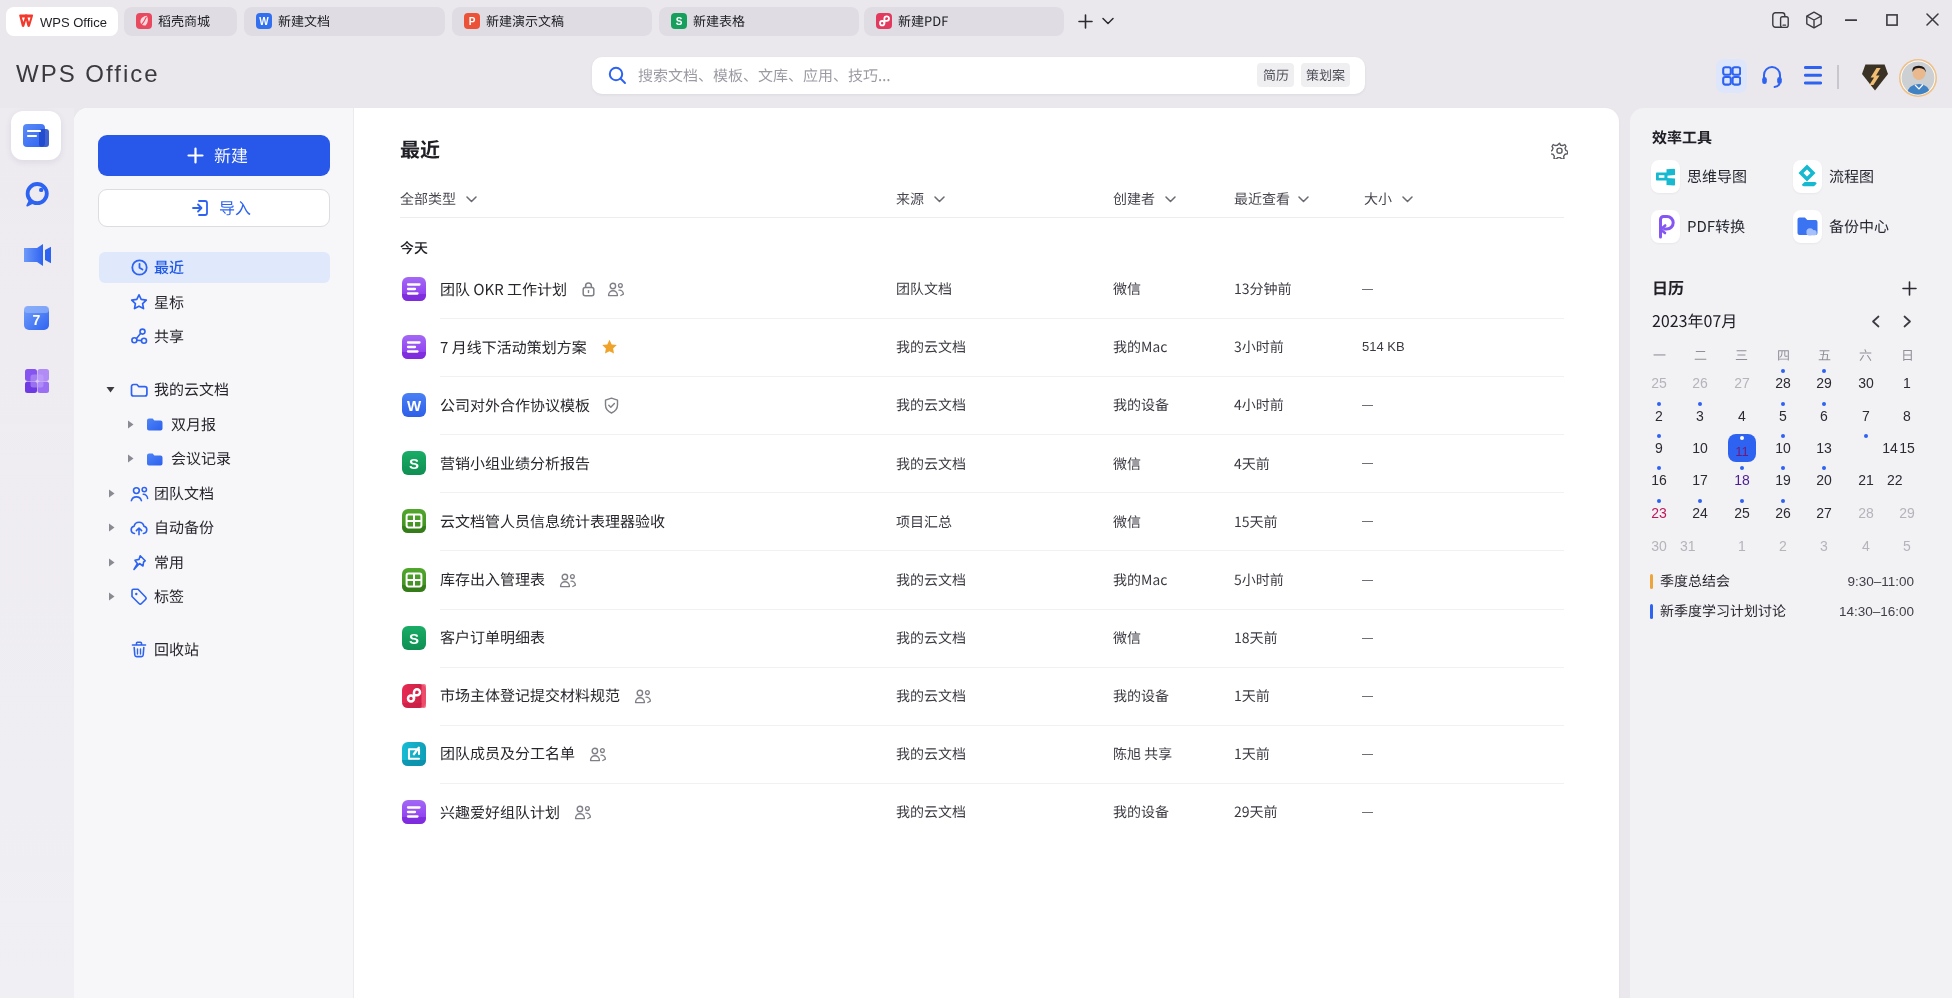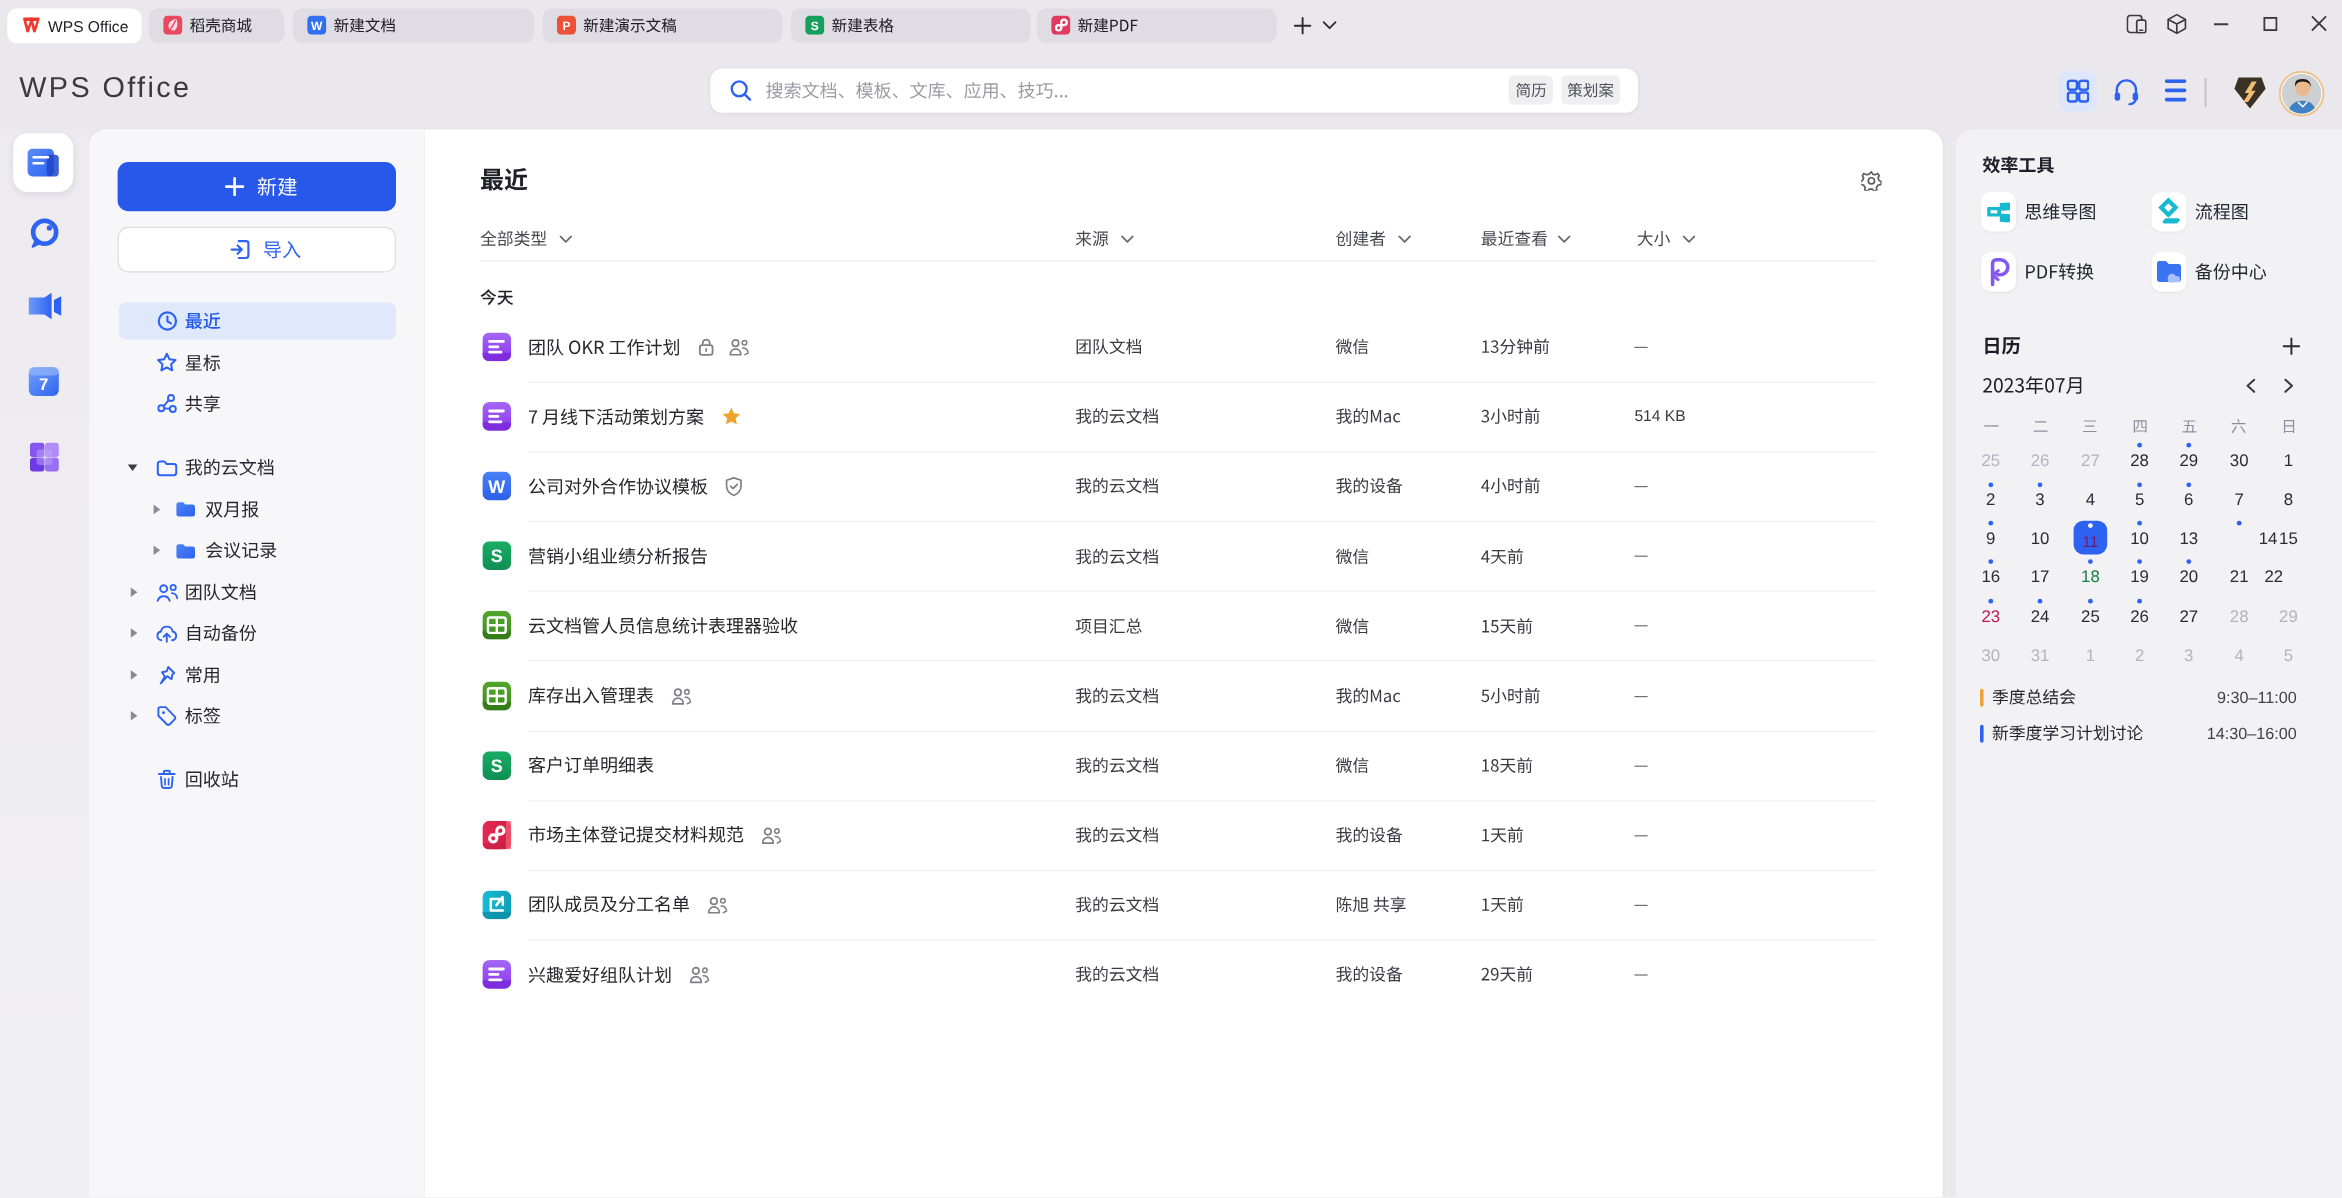--- a/index.html
+++ b/index.html
@@ -1188,41 +1188,41 @@
 <div style="position:absolute;left:1742px;top:444px;width:40px;margin-left:-20px;text-align:center;font-size:13px;color:#701a75">11</div>
 <div style="position:absolute;left:1783px;top:440px;width:40px;margin-left:-20px;text-align:center;font-size:14px;color:#2b2b32">10</div>
 <div style="position:absolute;left:1781px;top:434px;width:4px;height:4px;background:#2e63f1;border-radius:50%"></div>
 <div style="position:absolute;left:1824px;top:440px;width:40px;margin-left:-20px;text-align:center;font-size:14px;color:#2b2b32">13</div>
 <div style="position:absolute;left:1890px;top:440px;width:40px;margin-left:-20px;text-align:center;font-size:14px;color:#2b2b32">14</div>
 <div style="position:absolute;left:1864px;top:434px;width:4px;height:4px;background:#2e63f1;border-radius:50%"></div>
 <div style="position:absolute;left:1907px;top:440px;width:40px;margin-left:-20px;text-align:center;font-size:14px;color:#2b2b32">15</div>
 <div style="position:absolute;left:1659px;top:472px;width:40px;margin-left:-20px;text-align:center;font-size:14px;color:#2b2b32">16</div>
 <div style="position:absolute;left:1657px;top:466px;width:4px;height:4px;background:#2e63f1;border-radius:50%"></div>
 <div style="position:absolute;left:1700px;top:472px;width:40px;margin-left:-20px;text-align:center;font-size:14px;color:#2b2b32">17</div>
-<div style="position:absolute;left:1742px;top:472px;width:40px;margin-left:-20px;text-align:center;font-size:14px;color:#15803d">18</div>
+<div style="position:absolute;left:1742px;top:472px;width:40px;margin-left:-20px;text-align:center;font-size:14px;color:#4c1d95">18</div>
 <div style="position:absolute;left:1740px;top:466px;width:4px;height:4px;background:#2e63f1;border-radius:50%"></div>
 <div style="position:absolute;left:1783px;top:472px;width:40px;margin-left:-20px;text-align:center;font-size:14px;color:#2b2b32">19</div>
 <div style="position:absolute;left:1781px;top:466px;width:4px;height:4px;background:#2e63f1;border-radius:50%"></div>
 <div style="position:absolute;left:1824px;top:472px;width:40px;margin-left:-20px;text-align:center;font-size:14px;color:#2b2b32">20</div>
 <div style="position:absolute;left:1822px;top:466px;width:4px;height:4px;background:#2e63f1;border-radius:50%"></div>
 <div style="position:absolute;left:1866px;top:472px;width:40px;margin-left:-20px;text-align:center;font-size:14px;color:#2b2b32">21</div>
 <div style="position:absolute;left:1907px;top:472px;width:40px;margin-left:-20px;text-align:left;font-size:14px;color:#2b2b32">22</div>
 <div style="position:absolute;left:1659px;top:505px;width:40px;margin-left:-20px;text-align:center;font-size:14px;color:#be185d">23</div>
 <div style="position:absolute;left:1657px;top:499px;width:4px;height:4px;background:#2e63f1;border-radius:50%"></div>
 <div style="position:absolute;left:1700px;top:505px;width:40px;margin-left:-20px;text-align:center;font-size:14px;color:#2b2b32">24</div>
 <div style="position:absolute;left:1698px;top:499px;width:4px;height:4px;background:#2e63f1;border-radius:50%"></div>
 <div style="position:absolute;left:1742px;top:505px;width:40px;margin-left:-20px;text-align:center;font-size:14px;color:#2b2b32">25</div>
 <div style="position:absolute;left:1740px;top:499px;width:4px;height:4px;background:#2e63f1;border-radius:50%"></div>
 <div style="position:absolute;left:1783px;top:505px;width:40px;margin-left:-20px;text-align:center;font-size:14px;color:#2b2b32">26</div>
 <div style="position:absolute;left:1781px;top:499px;width:4px;height:4px;background:#2e63f1;border-radius:50%"></div>
 <div style="position:absolute;left:1824px;top:505px;width:40px;margin-left:-20px;text-align:center;font-size:14px;color:#2b2b32">27</div>
 <div style="position:absolute;left:1866px;top:505px;width:40px;margin-left:-20px;text-align:center;font-size:14px;color:#b4b4bb">28</div>
 <div style="position:absolute;left:1907px;top:505px;width:40px;margin-left:-20px;text-align:center;font-size:14px;color:#b4b4bb">29</div>
 <div style="position:absolute;left:1659px;top:538px;width:40px;margin-left:-20px;text-align:center;font-size:14px;color:#b4b4bb">30</div>
-<div style="position:absolute;left:1700px;top:538px;width:40px;margin-left:-20px;text-align:center;font-size:14px;color:#b4b4bb">31</div>
+<div style="position:absolute;left:1700px;top:538px;width:40px;margin-left:-20px;text-align:left;font-size:14px;color:#b4b4bb">31</div>
 <div style="position:absolute;left:1742px;top:538px;width:40px;margin-left:-20px;text-align:center;font-size:14px;color:#b4b4bb">1</div>
 <div style="position:absolute;left:1783px;top:538px;width:40px;margin-left:-20px;text-align:center;font-size:14px;color:#b4b4bb">2</div>
 <div style="position:absolute;left:1824px;top:538px;width:40px;margin-left:-20px;text-align:center;font-size:14px;color:#b4b4bb">3</div>
 <div style="position:absolute;left:1866px;top:538px;width:40px;margin-left:-20px;text-align:center;font-size:14px;color:#b4b4bb">4</div>
 <div style="position:absolute;left:1907px;top:538px;width:40px;margin-left:-20px;text-align:center;font-size:14px;color:#b4b4bb">5</div>
 <div style="position:absolute;left:1650px;top:573.5px;width:3px;height:15px;background:#eda43b;border-radius:1.5px"></div>
 <svg class="t" style="left:1660.0px;top:586.2px">
     <g fill="#26262c" transform="scale(0.01400,-0.01400)">
       <use href="#r5b63" x="0"></use>
       <use href="#r5ea6" x="1000"></use>

